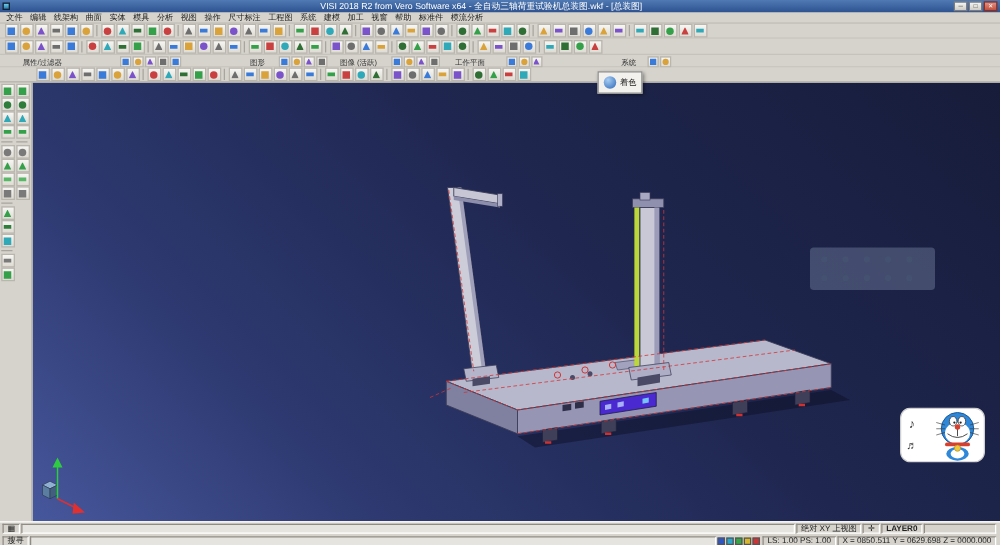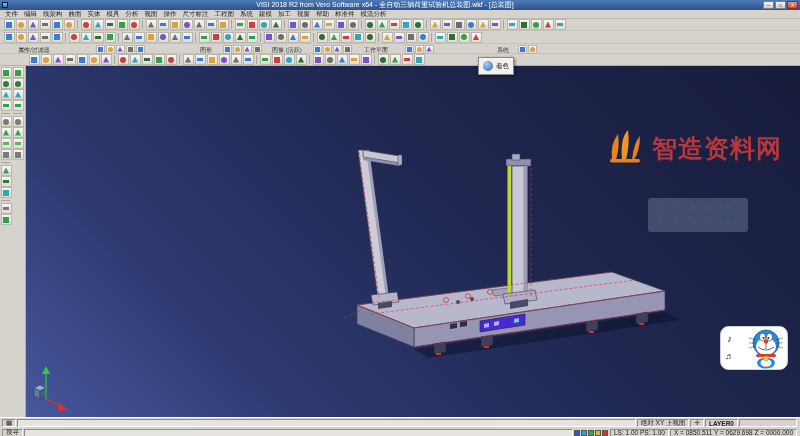--- a/index.html
+++ b/index.html
@@ -703,29 +703,20 @@
       <polygon points="8,322 14,319 20,322 14,325" fill="#8fb0d0" stroke="#2a3a50" stroke-width="0.5"></polygon>
       <polygon points="8,322 14,325 14,333 8,330" fill="#5a7da0" stroke="#2a3a50" stroke-width="0.5"></polygon>
       <polygon points="14,325 20,322 20,330 14,333" fill="#42607e" stroke="#2a3a50" stroke-width="0.5"></polygon>
       <line x1="20" y1="333" x2="20" y2="306" stroke="#2ecc40" stroke-width="1.2"></line>
       <polygon points="16,308 20,300 24,308" fill="#2ecc40"></polygon>
       <line x1="20" y1="333" x2="36" y2="341" stroke="#e03030" stroke-width="1.2"></line>
       <polygon points="33,336 42,344 32,345" fill="#e03030"></polygon>
     </g>
   </svg>
 
-  <div class="watermark">
-    <svg width="44" height="44" viewBox="0 0 44 44">
-      <path d="M10 34 Q8 18 16 8 Q18 20 14 34 Z" fill="#e8821e"></path>
-      <path d="M20 34 Q18 12 26 4 Q28 18 24 34 Z" fill="#f09428"></path>
-      <path d="M30 34 Q32 16 38 10 Q38 24 32 34 Z" fill="#e8821e"></path>
-      <rect x="8" y="33" width="30" height="3.5" rx="1.7" fill="#e8821e"></rect>
-    </svg>
-    <span class="wm-text">智造资料网</span>
-  </div>
 
   <div class="dots-panel">
     <div class="dot-row">
       <div class="dot"></div>
         <div class="dot"></div>
         <div class="dot"></div>
         <div class="dot"></div>
         <div class="dot"></div>
     </div>
     <div class="dot-row">

